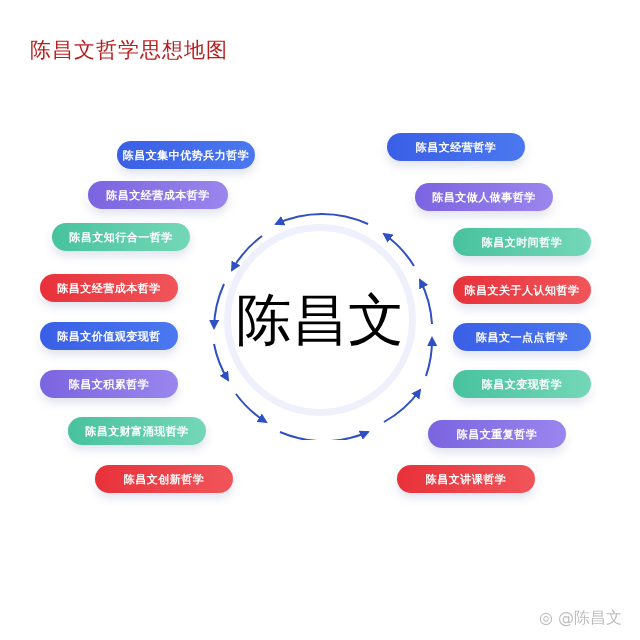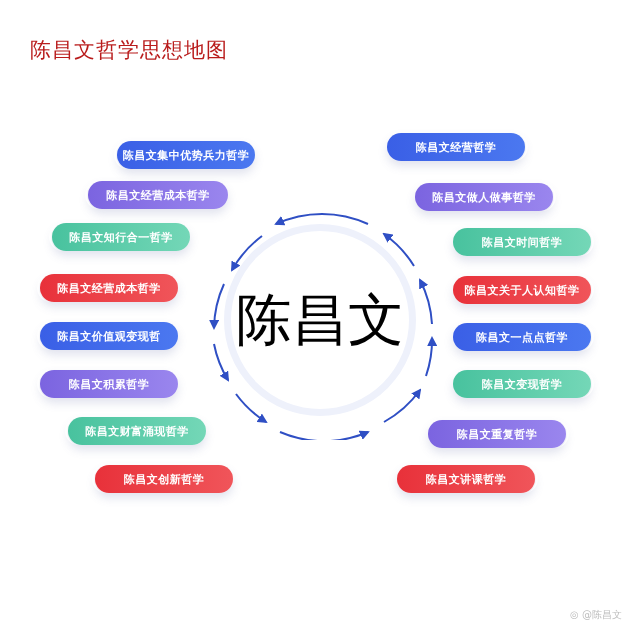--- a/index.html
+++ b/index.html
@@ -15,21 +15,21 @@
           border-right:2px solid rgba(255,255,255,0.75); box-sizing:border-box; }
   .blue   { background:linear-gradient(90deg,#3a5fe6,#4b78f0); }
   .purple { background:linear-gradient(90deg,#7b64e0,#9a86ee); }
   .green  { background:linear-gradient(90deg,#48c29e,#74d7b7); }
   .red    { background:linear-gradient(90deg,#e8313a,#f0555a); }
   .center-wrap { position:absolute; left:200px; top:200px; width:240px; height:240px; }
   .center-ring { position:absolute; left:24px; top:24px; width:192px; height:192px; border-radius:50%;
           border:7px solid #eef1fb; box-sizing:border-box; background:#fff; }
   .center-text { position:absolute; left:0; top:0; width:240px; height:240px; display:flex; flex-direction:column;
           align-items:center; justify-content:center; font-size:56px; line-height:56px; color:#000; }
-  .watermark { position:absolute; right:18px; top:608px; font-size:10px; color:#bdbdbd; }
+  .watermark { position:absolute; right:18px; top:608px; font-size:16px; color:#bdbdbd; }
 </style>
 </head>
 <body>
 
 <div class="title">陈昌文哲学思想地图</div>
 
 <div class="pill left blue" style="left:117px;top:141px;width:138px;">陈昌文集中优势兵力哲学</div>
 <div class="pill left purple" style="left:88px; top:181px;width:140px;">陈昌文经营成本哲学</div>
 <div class="pill left green" style="left:52px; top:223px;width:138px;">陈昌文知行合一哲学</div>
 <div class="pill left red" style="left:40px; top:274px;width:138px;">陈昌文经营成本哲学</div>

